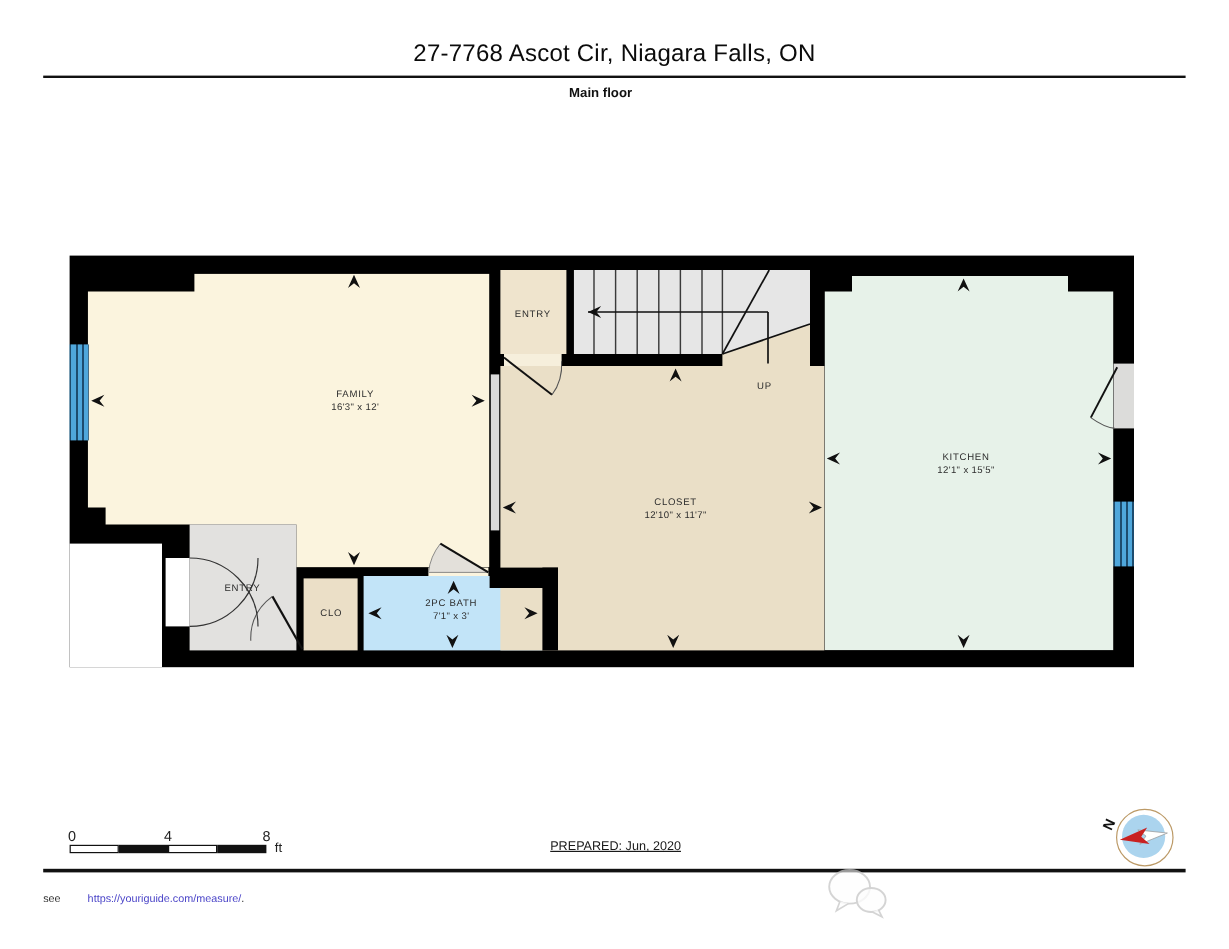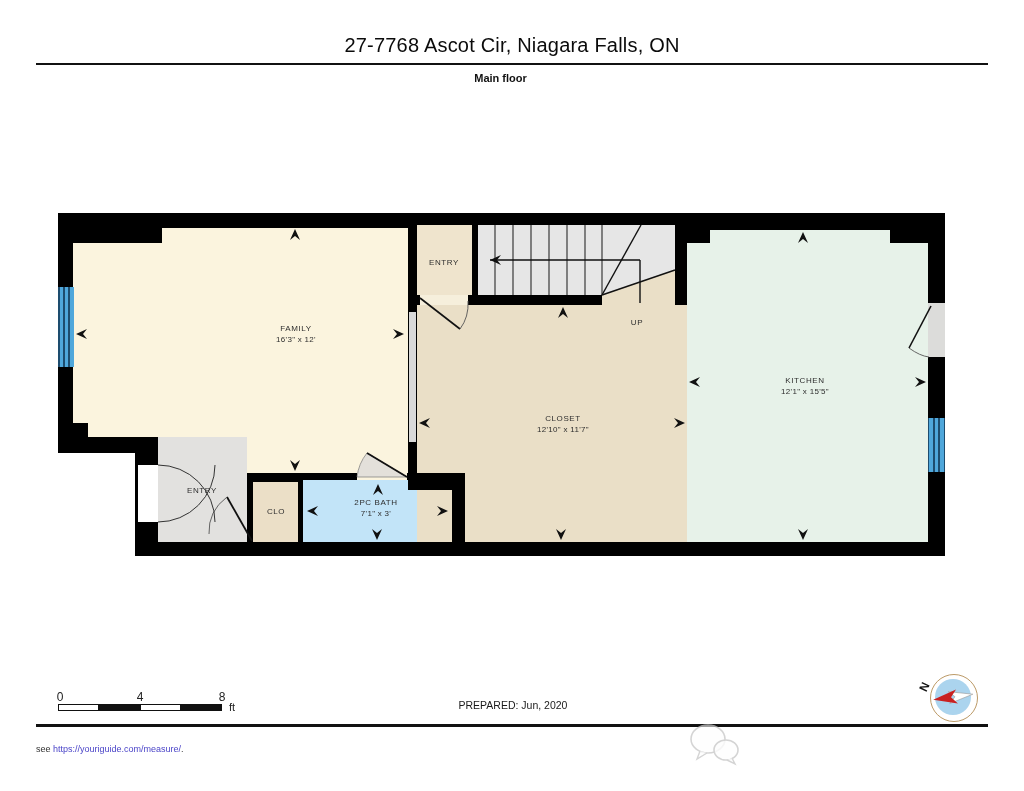--- a/index.html
+++ b/index.html
@@ -23,30 +23,30 @@
   .rdims:empty{display:none;}
   .window{position:absolute;z-index:3;
           background:repeating-linear-gradient(to right,#1d4c6e 0 1.5px,#4fa7db 1.5px 5.2px);}
   
   #scale-ticks span{position:absolute;width:12px;text-align:center;font-size:12px;color:#222;}
   #scale-bar{position:absolute;left:58px;top:704px;display:flex;height:7px;z-index:1;}
   #scale-bar .seg{width:41px;height:7px;box-sizing:border-box;}
   #scale-bar .w{background:#fff;border:1px solid #111;}
   #scale-bar .b{background:#111;}
   #scale-unit{position:absolute;left:229px;top:701px;font-size:11px;color:#222;}
-  #prepared{position:absolute;left:438px;top:699px;width:150px;text-align:center;font-size:10.5px;color:#1a1a1a;}
+  #prepared{position:absolute;left:438px;top:699px;width:150px;text-align:center;font-size:10.5px;color:#1a1a1a;text-decoration:underline;}
   #compass{position:absolute;left:918px;top:670px;width:60px;height:60px;}
   #compass .outer{position:absolute;left:12px;top:4px;width:46px;height:46px;border-radius:50%;
                   background:#fff;border:1px solid #bc9a67;}
   #compass .inner{position:absolute;left:17px;top:9px;width:36px;height:36px;border-radius:50%;background:#abd4ee;}
   #compass svg{position:absolute;left:12px;top:4px;transform:rotate(-8deg);}
   #compass .n{position:absolute;left:2px;top:10px;font-size:12px;font-weight:bold;transform:rotate(-65deg);color:#111;}
   #footer-rule{position:absolute;left:36px;top:724px;width:952px;height:3px;background:#111;}
   #disclaimer{position:absolute;left:36px;top:730px;width:950px;font-size:9px;line-height:12.5px;color:#333;}
-  #disclaimer a{color:#4b45c8;text-decoration:none;}
+  #disclaimer a{color:#4b45c8;text-decoration:none;margin-left:20px;}
   #watermark{position:absolute;left:688px;top:718px;width:330px;height:60px;z-index:8;pointer-events:none;}
   #watermark .wmtext{position:absolute;left:48px;top:12px;font-size:27px;font-weight:bold;white-space:nowrap;
       color:rgba(185,185,185,.62);
       text-shadow:1px 1px 0 rgba(255,255,255,.95),-1px -1px 0 rgba(140,140,140,.35);}
 </style>
 </head>
 <body>
 
 <div id="page">
 

